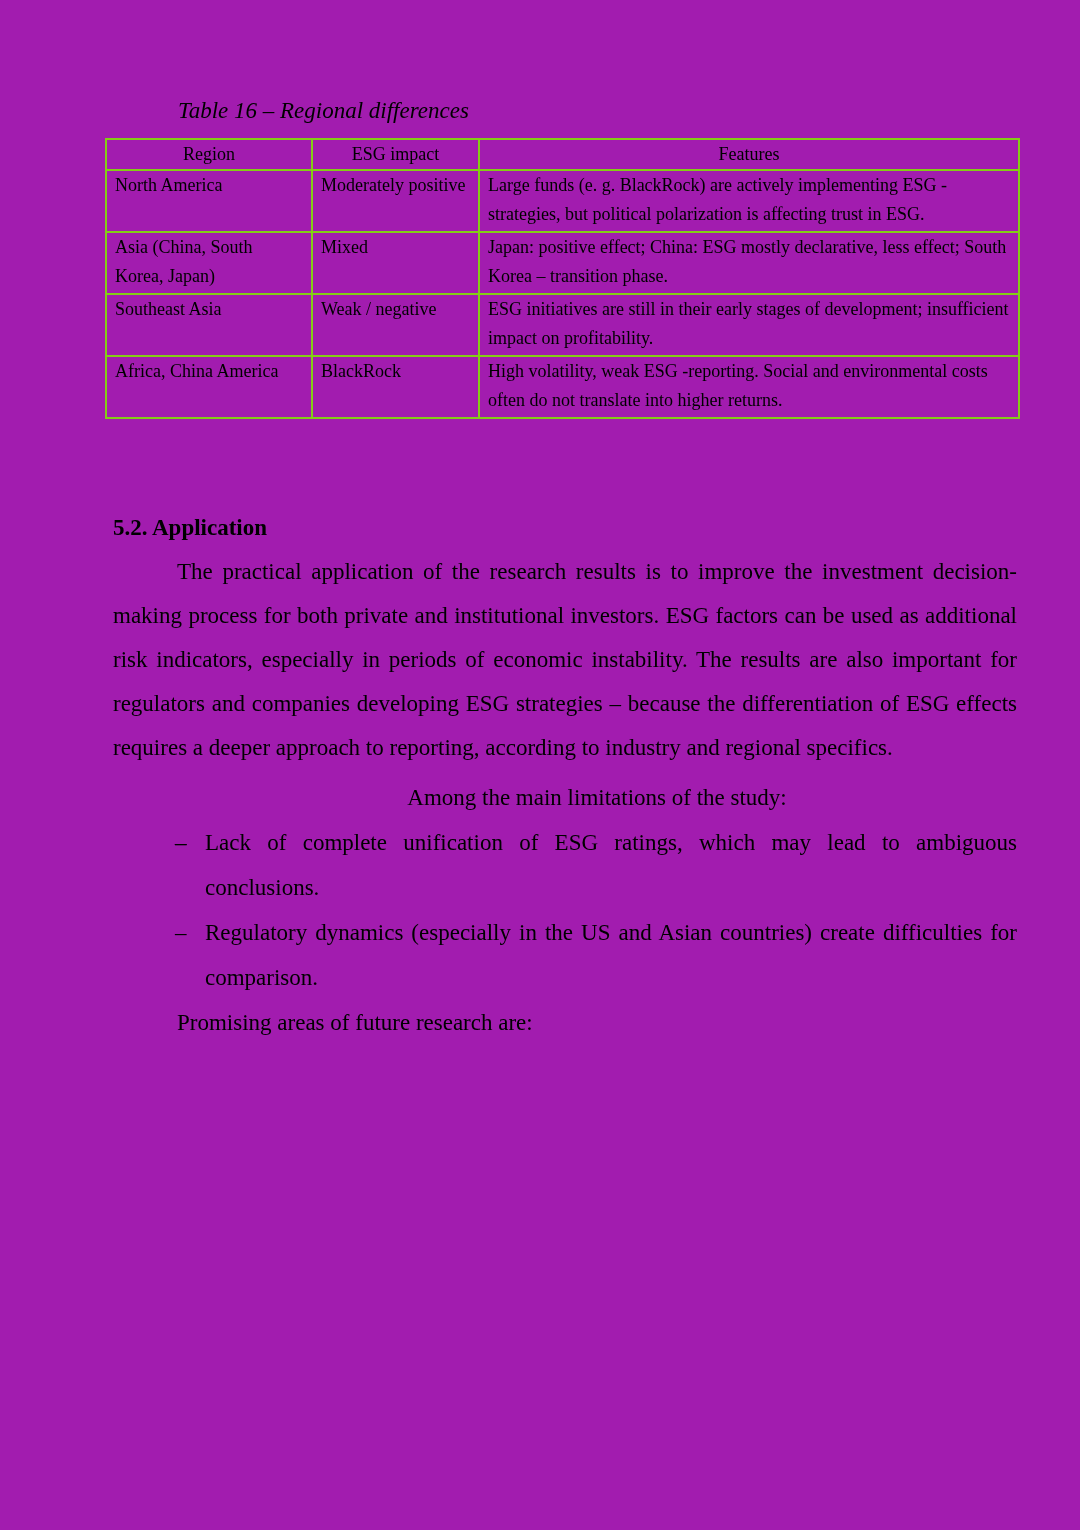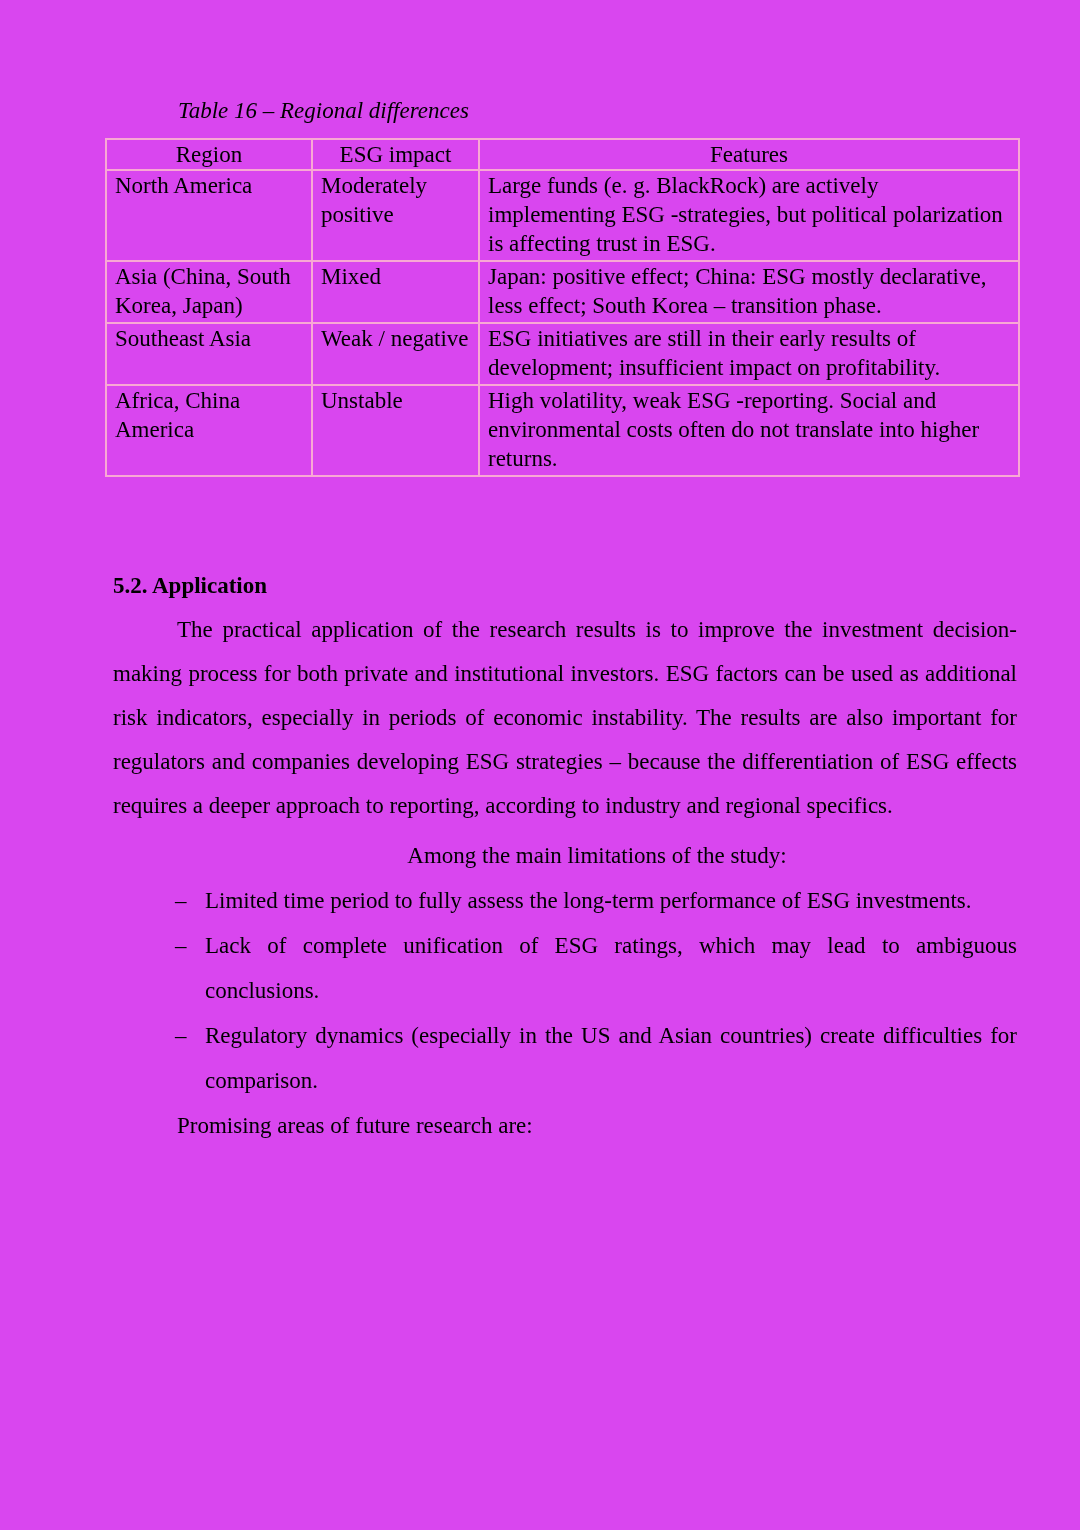--- a/index.html
+++ b/index.html
@@ -4,44 +4,44 @@
 <style>
   html, body {
     margin: 0;
     padding: 0;
     background: #ffffff;
   }
   .page {
     position: relative;
     width: 1080px;
     height: 1530px;
-    background: #d946ef;
+    background: #a21caf;
     color: #000000;
     font-family: "Liberation Serif", "DejaVu Serif", serif;
     font-size: 23px;
     overflow: hidden;
     box-sizing: border-box;
     padding: 96px 63px 0 113px;
   }
   .table-caption {
     font-style: italic;
     margin: 0 0 12px 65px;
     line-height: 30px;
   }
   table.regional {
     border-collapse: collapse;
     table-layout: fixed;
     width: 913px;
     margin-left: -8px;
   }
   table.regional th,
   table.regional td {
-    border: 2px solid #f9a8d4;
+    border: 2px solid #84cc16;
     font-weight: normal;
-    font-size: 23px;
+    font-size: 18px;
     line-height: 29px;
     vertical-align: top;
     padding: 0 8px 2px 8px;
     box-sizing: border-box;
   }
   table.regional th {
     text-align: center;
     height: 28px;
     padding: 0 4px;
   }
@@ -110,40 +110,39 @@
         <td>Large funds (e. g. BlackRock) are actively implementing ESG -strategies, but political polarization is affecting trust in ESG.</td>
       </tr>
       <tr>
         <td>Asia (China, South Korea, Japan)</td>
         <td>Mixed</td>
         <td>Japan: positive effect; China: ESG mostly declarative, less effect; South Korea – transition phase.</td>
       </tr>
       <tr>
         <td>Southeast Asia</td>
         <td>Weak / negative</td>
-        <td>ESG initiatives are still in their early results of development; insufficient impact on profitability.</td>
+        <td>ESG initiatives are still in their early stages of development; insufficient impact on profitability.</td>
       </tr>
       <tr>
         <td>Africa, China America</td>
-        <td>Unstable</td>
+        <td>BlackRock</td>
         <td>High volatility, weak ESG -reporting. Social and environmental costs often do not translate into higher returns.</td>
       </tr>
     </tbody>
   </table>
 
   <h2 class="heading h-52" style="font-size:23px;">5.2. Application</h2>
 
   <p class="para">The practical application of the research results is to improve the investment decision-making process for both private and institutional investors. ESG factors can be used as additional risk indicators, especially in periods of economic instability. The results are also important for regulators and companies developing ESG strategies – because the differentiation of ESG effects requires a deeper approach to reporting, according to industry and regional specifics.</p>
 
 
   <p class="intro-line">Among the main limitations of the study:</p>
 
   <div class="limit-item">
     <span class="dash-marker">–</span>
-    <span>Limited time period to fully assess the long-term performance of ESG investments.</span>
   </div>
   <div class="limit-item">
     <span class="dash-marker">–</span>
     <span>Lack of complete unification of ESG ratings, which may lead to ambiguous conclusions.</span>
   </div>
   <div class="limit-item">
     <span class="dash-marker">–</span>
     <span>Regulatory dynamics (especially in the US and Asian countries) create difficulties for comparison.</span>
   </div>
 

